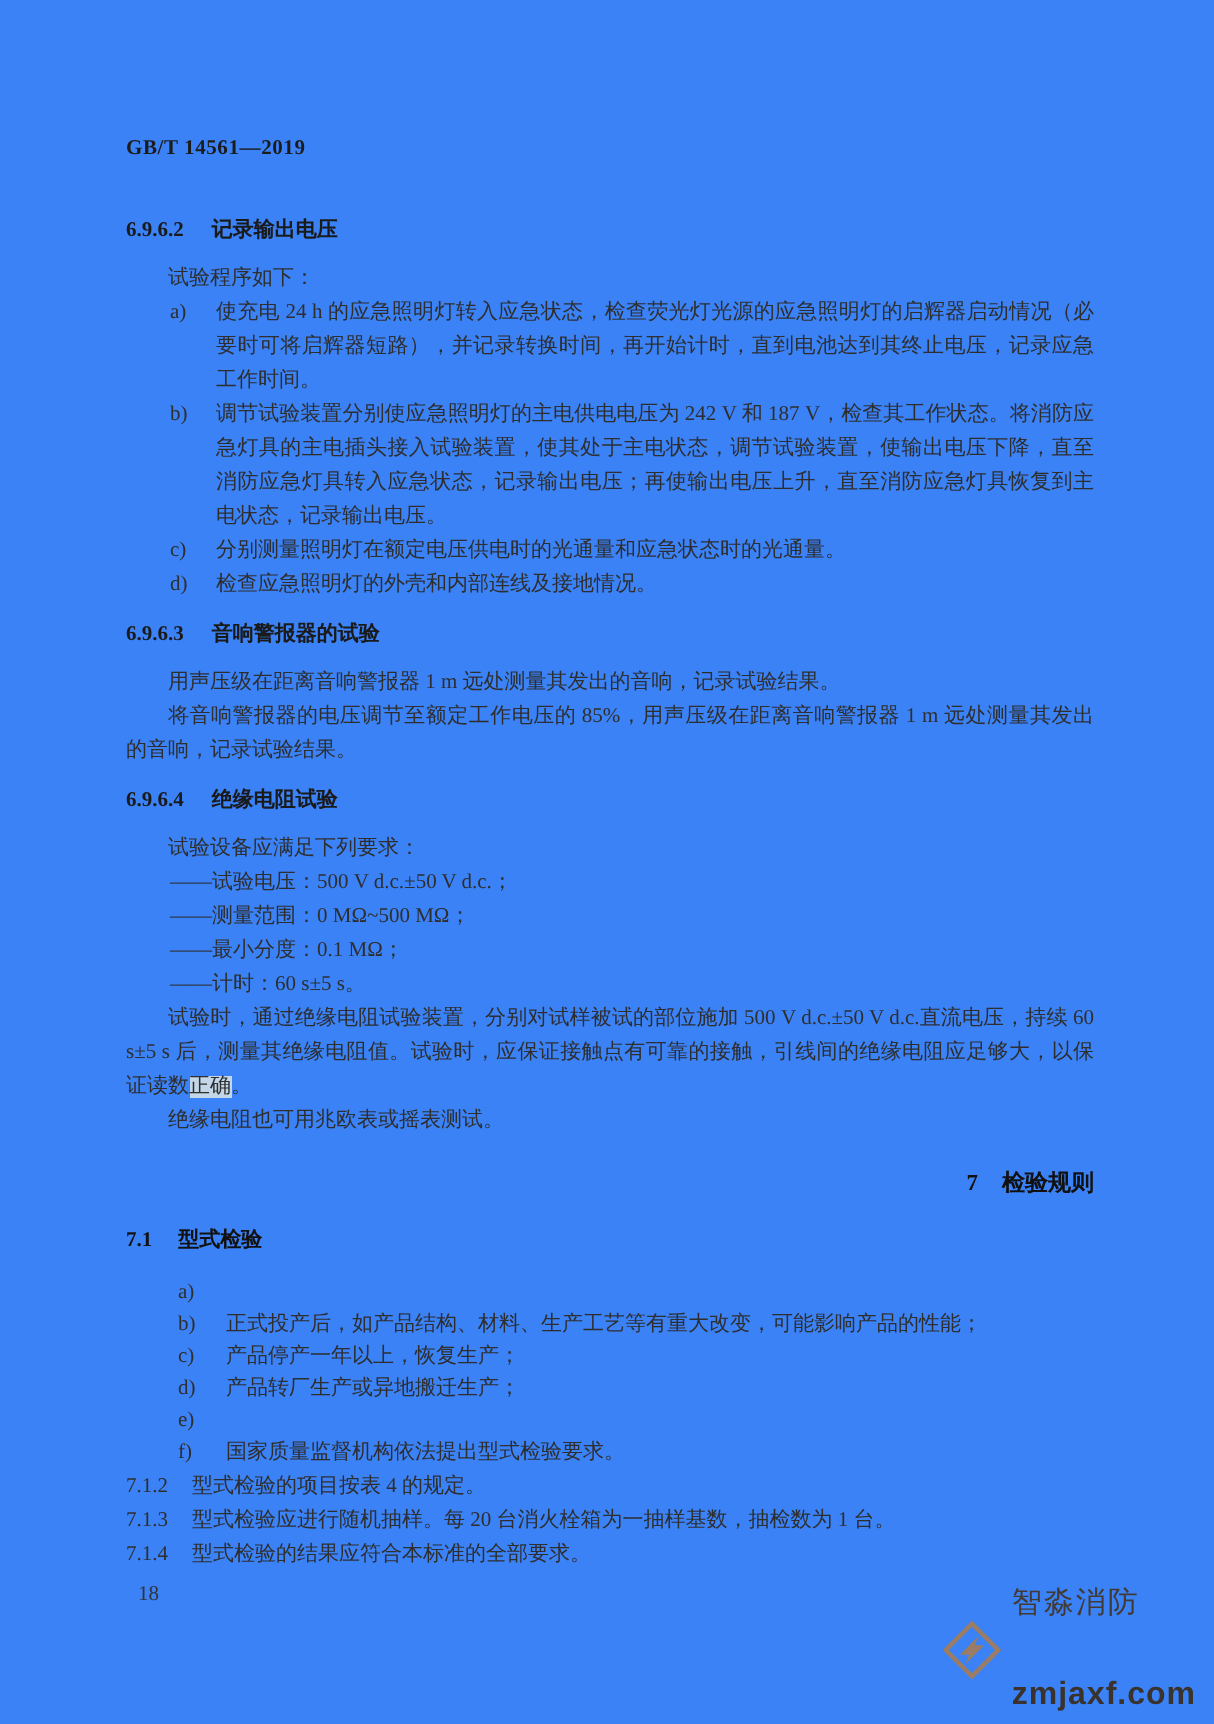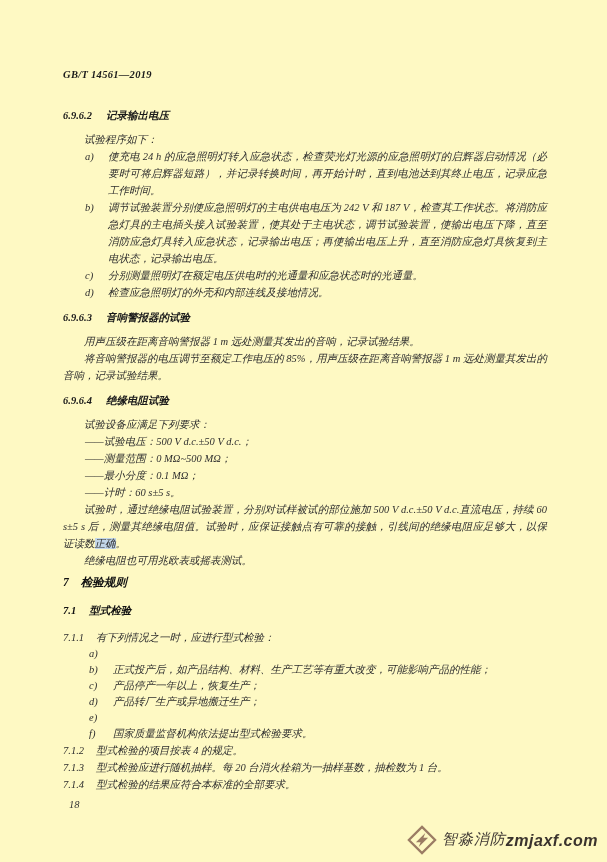--- a/index.html
+++ b/index.html
@@ -1,31 +1,30 @@
 <!DOCTYPE html>
 <html><head>
 <meta charset="utf-8">
 <style>
   html,body{margin:0;padding:0;background:#ffffff;}
   .page{
     position:relative;
     width:607px;height:862px;
-    background:#fef9c3;
+    background:#3b82f6;
     font-family:"Liberation Serif","DejaVu Serif",serif;
     color:#2e2e2e;
     font-size:10.5px;
     line-height:17px;
     overflow:hidden;
-    font-style:italic;
   }
   .content{position:absolute;left:63px;top:66px;width:484px;}
   .doc-header{font-weight:bold;color:#1c1c1c;letter-spacing:.3px;margin:0 0 24px 0;}
   .h3{font-weight:bold;color:#1a1a1a;margin:8px 0 7px 0;}
   .h3 .sec-num{margin-right:14px;font-weight:bold;text-align:center;}
-  .h1{font-weight:bold;color:#111;font-size:11.5px;line-height:18px;margin:4px 0 11px 0;}
+  .h1{font-weight:bold;color:#111;font-size:11.5px;line-height:18px;margin:14px 0 11px 0;text-align:right;}
   .h1 .sec-num{margin-right:12px;}
   .h2{font-weight:bold;color:#111;margin:0 0 10px 0;}
   .h2 .sec-num{margin-right:13px;font-weight:bold;}
   .para{margin:0;text-indent:2em;text-align:justify;}
   .abc-list{margin:0;}
   .abc-item{display:flex;align-items:flex-start;}
   .abc-item .lbl{flex:none;width:23px;margin-left:22px;}
   .abc-item .txt{flex:1;text-align:justify;}
   .sub-list .abc-item .lbl{margin-left:26px;width:24px;}
   .sub-list .abc-item{line-height:16px;}
@@ -34,21 +33,21 @@
   .clause .cnum{flex:none;width:33px;}
   .clause .ctext{flex:1;text-align:justify;}
   .hl{background:#c3d7e9;}
   .page-number{margin:3px 0 0 6px;color:#333;}
   .watermark{
     position:absolute;right:9px;bottom:6px;
     display:flex;align-items:center;gap:5px;
     font-family:"Liberation Sans","DejaVu Sans",sans-serif;
   }
   .wm-icon{width:30px;height:32px;flex:none;}
-  .wm-text{display:flex;flex-direction:row;line-height:1;}
+  .wm-text{display:flex;flex-direction:column;line-height:1;gap:29px;}
   .wm-brand{font-size:15px;color:#40settings3a36;color:#413a35;letter-spacing:1px;}
   .wm-domain{font-size:16px;font-weight:bold;color:#3a332d;letter-spacing:.5px;margin-top:2px;}
 </style>
 </head>
 <body>
 
 <div class="page">
   <div class="content">
 
     <div class="doc-header">GB/T 14561—2019</div>
@@ -96,24 +95,20 @@
     <p class="para">绝缘电阻也可用兆欧表或摇表测试。</p>
 
     <div class="h1">
       <span class="sec-num">7</span><span>检验规则</span>
     </div>
 
     <div class="h2">
       <span class="sec-num">7.1</span><span>型式检验</span>
     </div>
 
-    <div class="clause">
-      <span class="cnum">7.1.1</span>
-      <span class="ctext">有下列情况之一时，应进行型式检验：</span>
-    </div>
     <div class="abc-list sub-list">
       <div class="abc-item">
         <span class="lbl">a)</span>
       </div>
       <div class="abc-item">
         <span class="lbl">b)</span>
         <span class="txt">正式投产后，如产品结构、材料、生产工艺等有重大改变，可能影响产品的性能；</span>
       </div>
       <div class="abc-item">
         <span class="lbl">c)</span>

